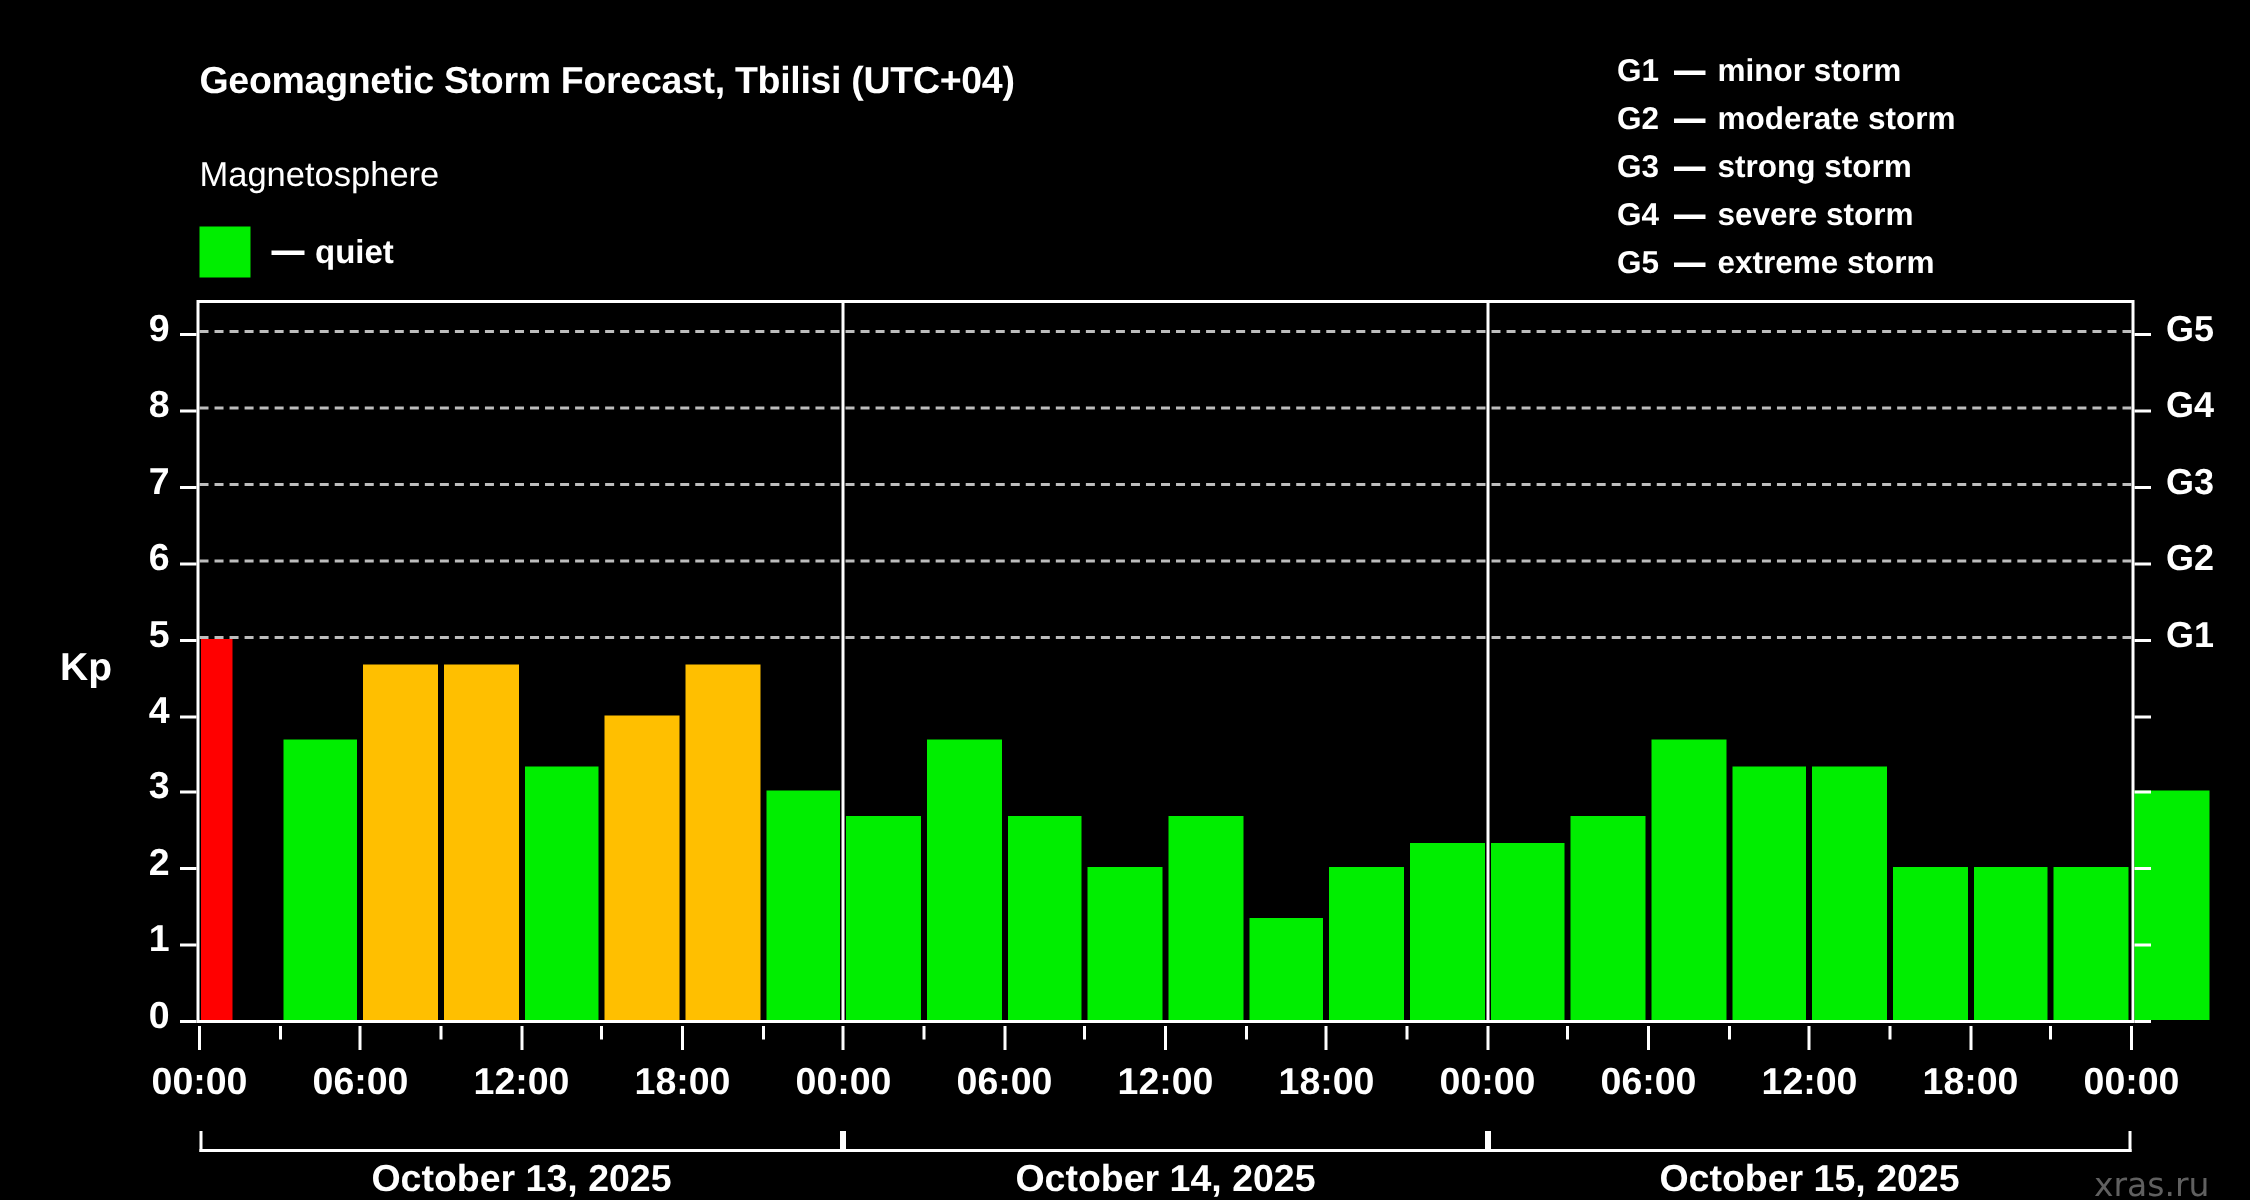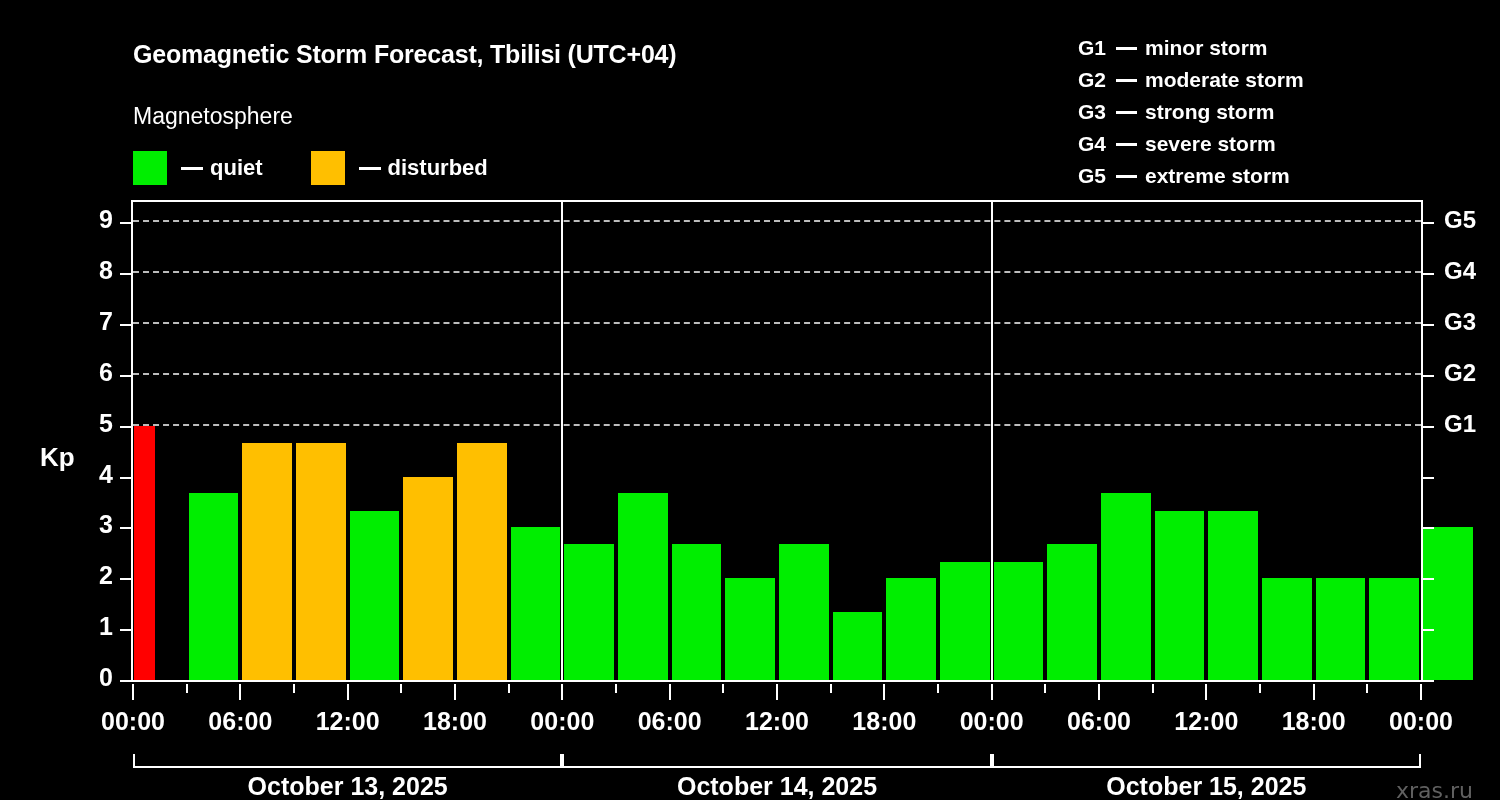--- a/index.html
+++ b/index.html
@@ -163,21 +163,21 @@
   .ylabel-right {
     position: absolute;
     left: 1444px;
     font-size: 24px;
     font-weight: bold;
     color: #ffffff;
   }
   #y-axis-title {
     position: absolute;
     left: 40px;
-    top: 424px;
+    top: 411px;
     font-size: 26px;
     font-weight: bold;
   }
 
   .xtick {
     position: absolute;
     top: 666px;
     width: 2px;
     height: 16px;
     background: #ffffff;
@@ -237,25 +237,20 @@
   <div id="chart-title">Geomagnetic Storm Forecast, Tbilisi (UTC+04)</div>
   <div id="series-title">Magnetosphere</div>
 
   <div id="color-legend">
     <div class="legend-entry">
       <span class="legend-swatch" style="background: rgb(0, 238, 0);"></span>
       <span class="legend-dash"></span>
       <span class="legend-label">quiet</span>
     </div>
     <span class="legend-gap-1"></span>
-    <div class="legend-entry">
-      <span class="legend-swatch" style="background: rgb(255, 191, 0);"></span>
-      <span class="legend-dash"></span>
-      <span class="legend-label">disturbed</span>
-    </div>
     <span class="legend-gap-2"></span>
   </div>
 
   <div id="g-legend">
       <div class="g-row">
         <span class="g-code">G1</span>
         <span class="g-dash"></span>
         <span class="g-text">minor storm</span>
       </div>
       <div class="g-row">

